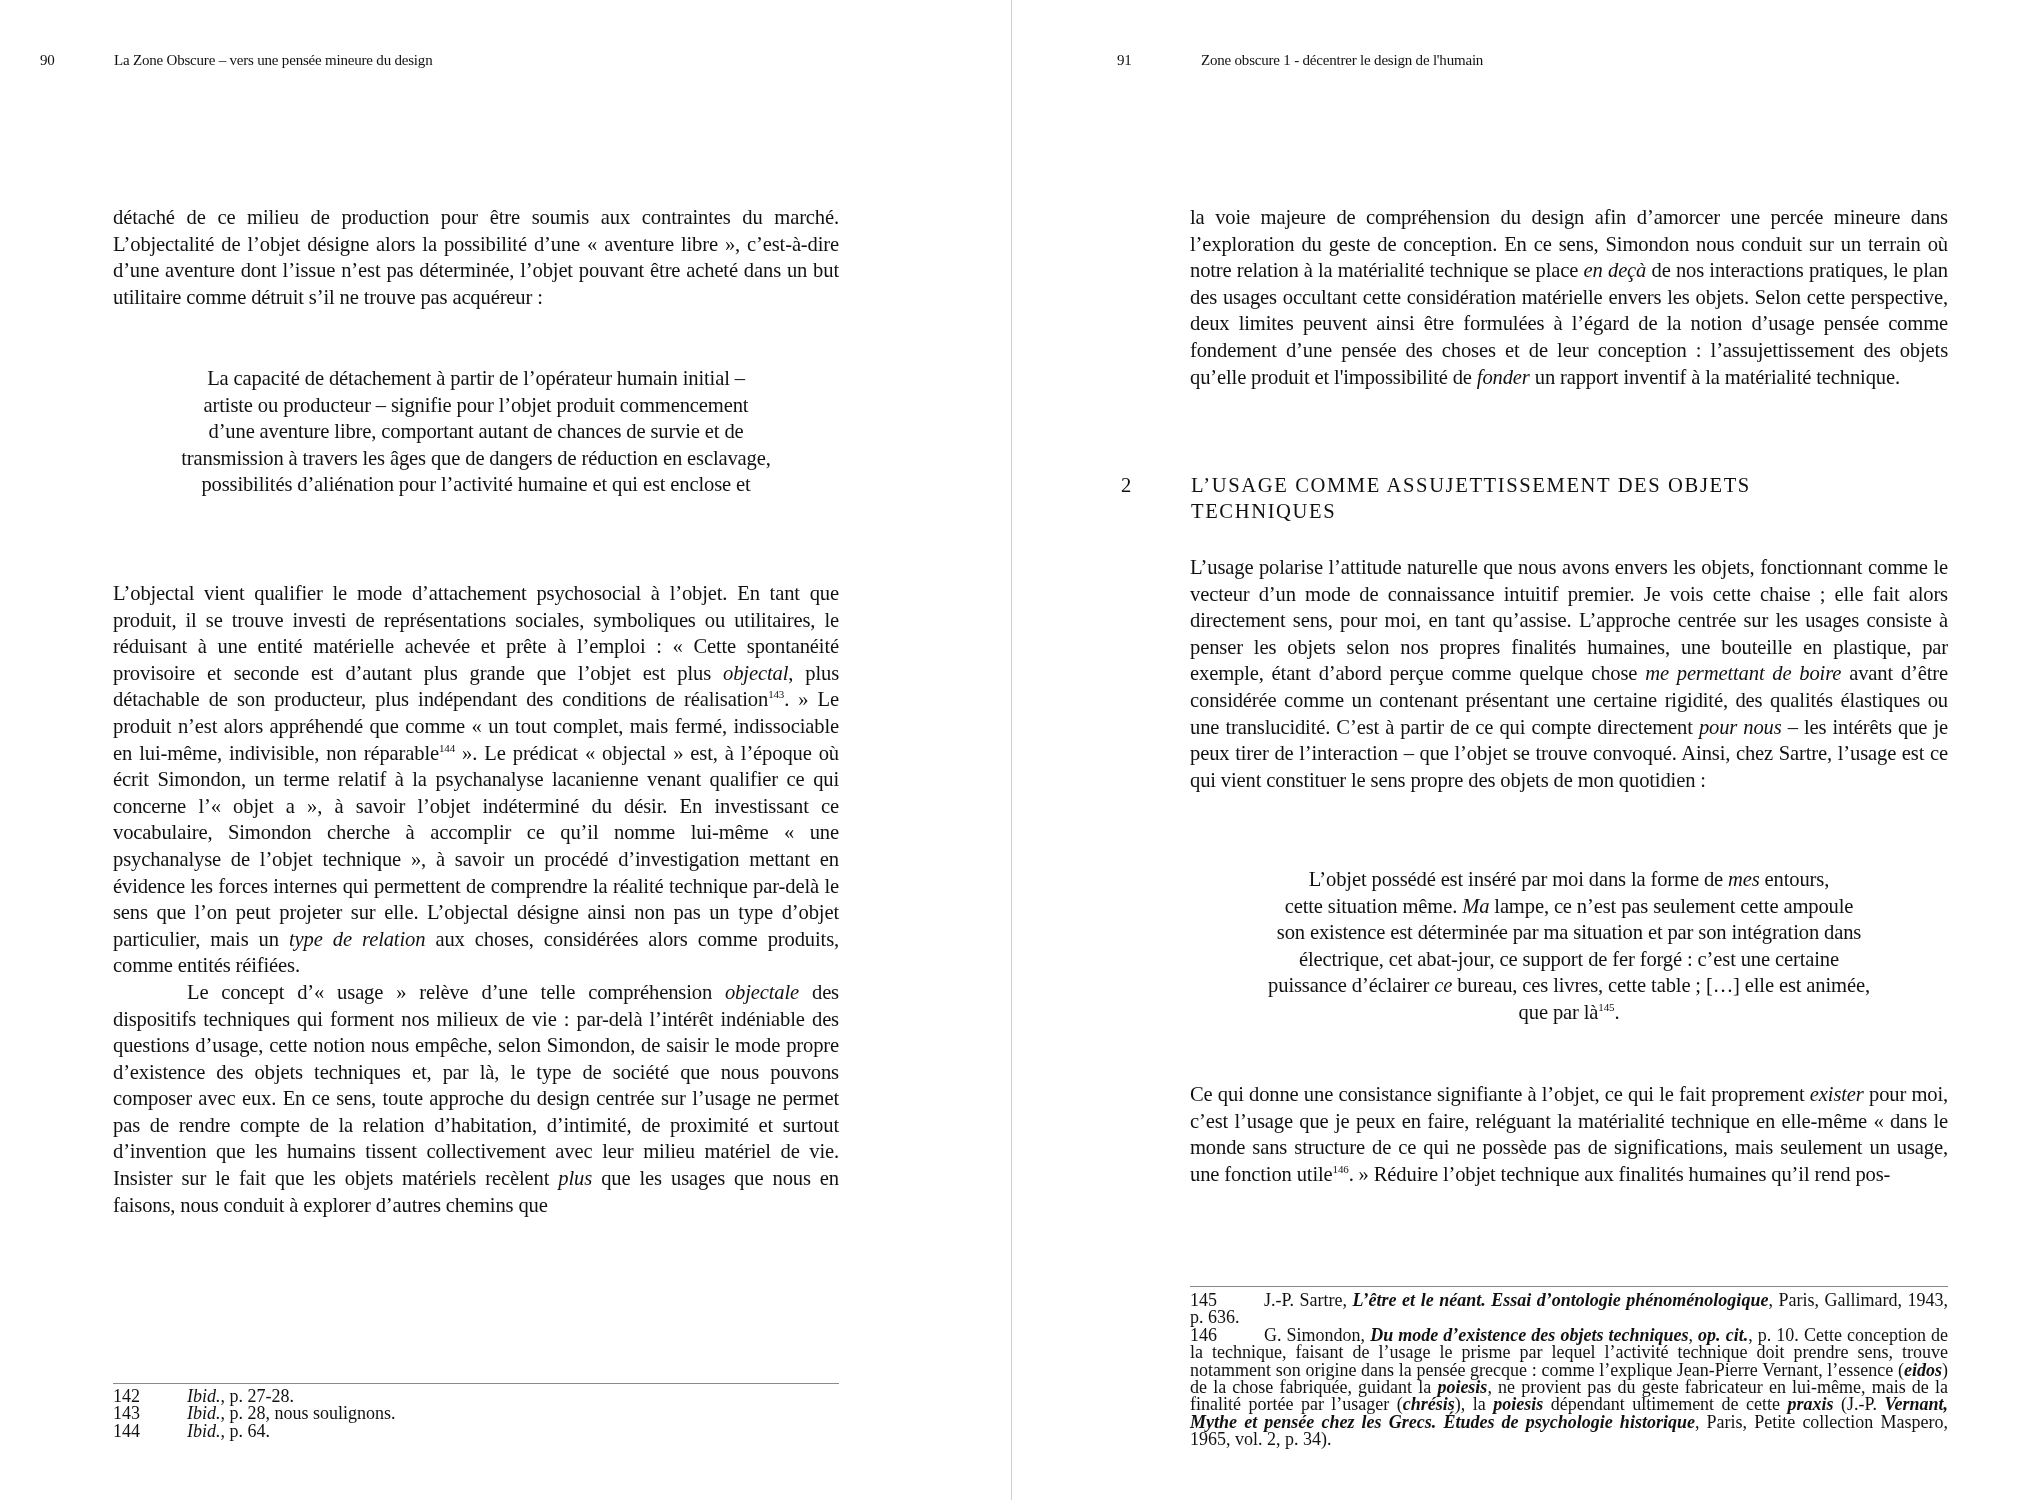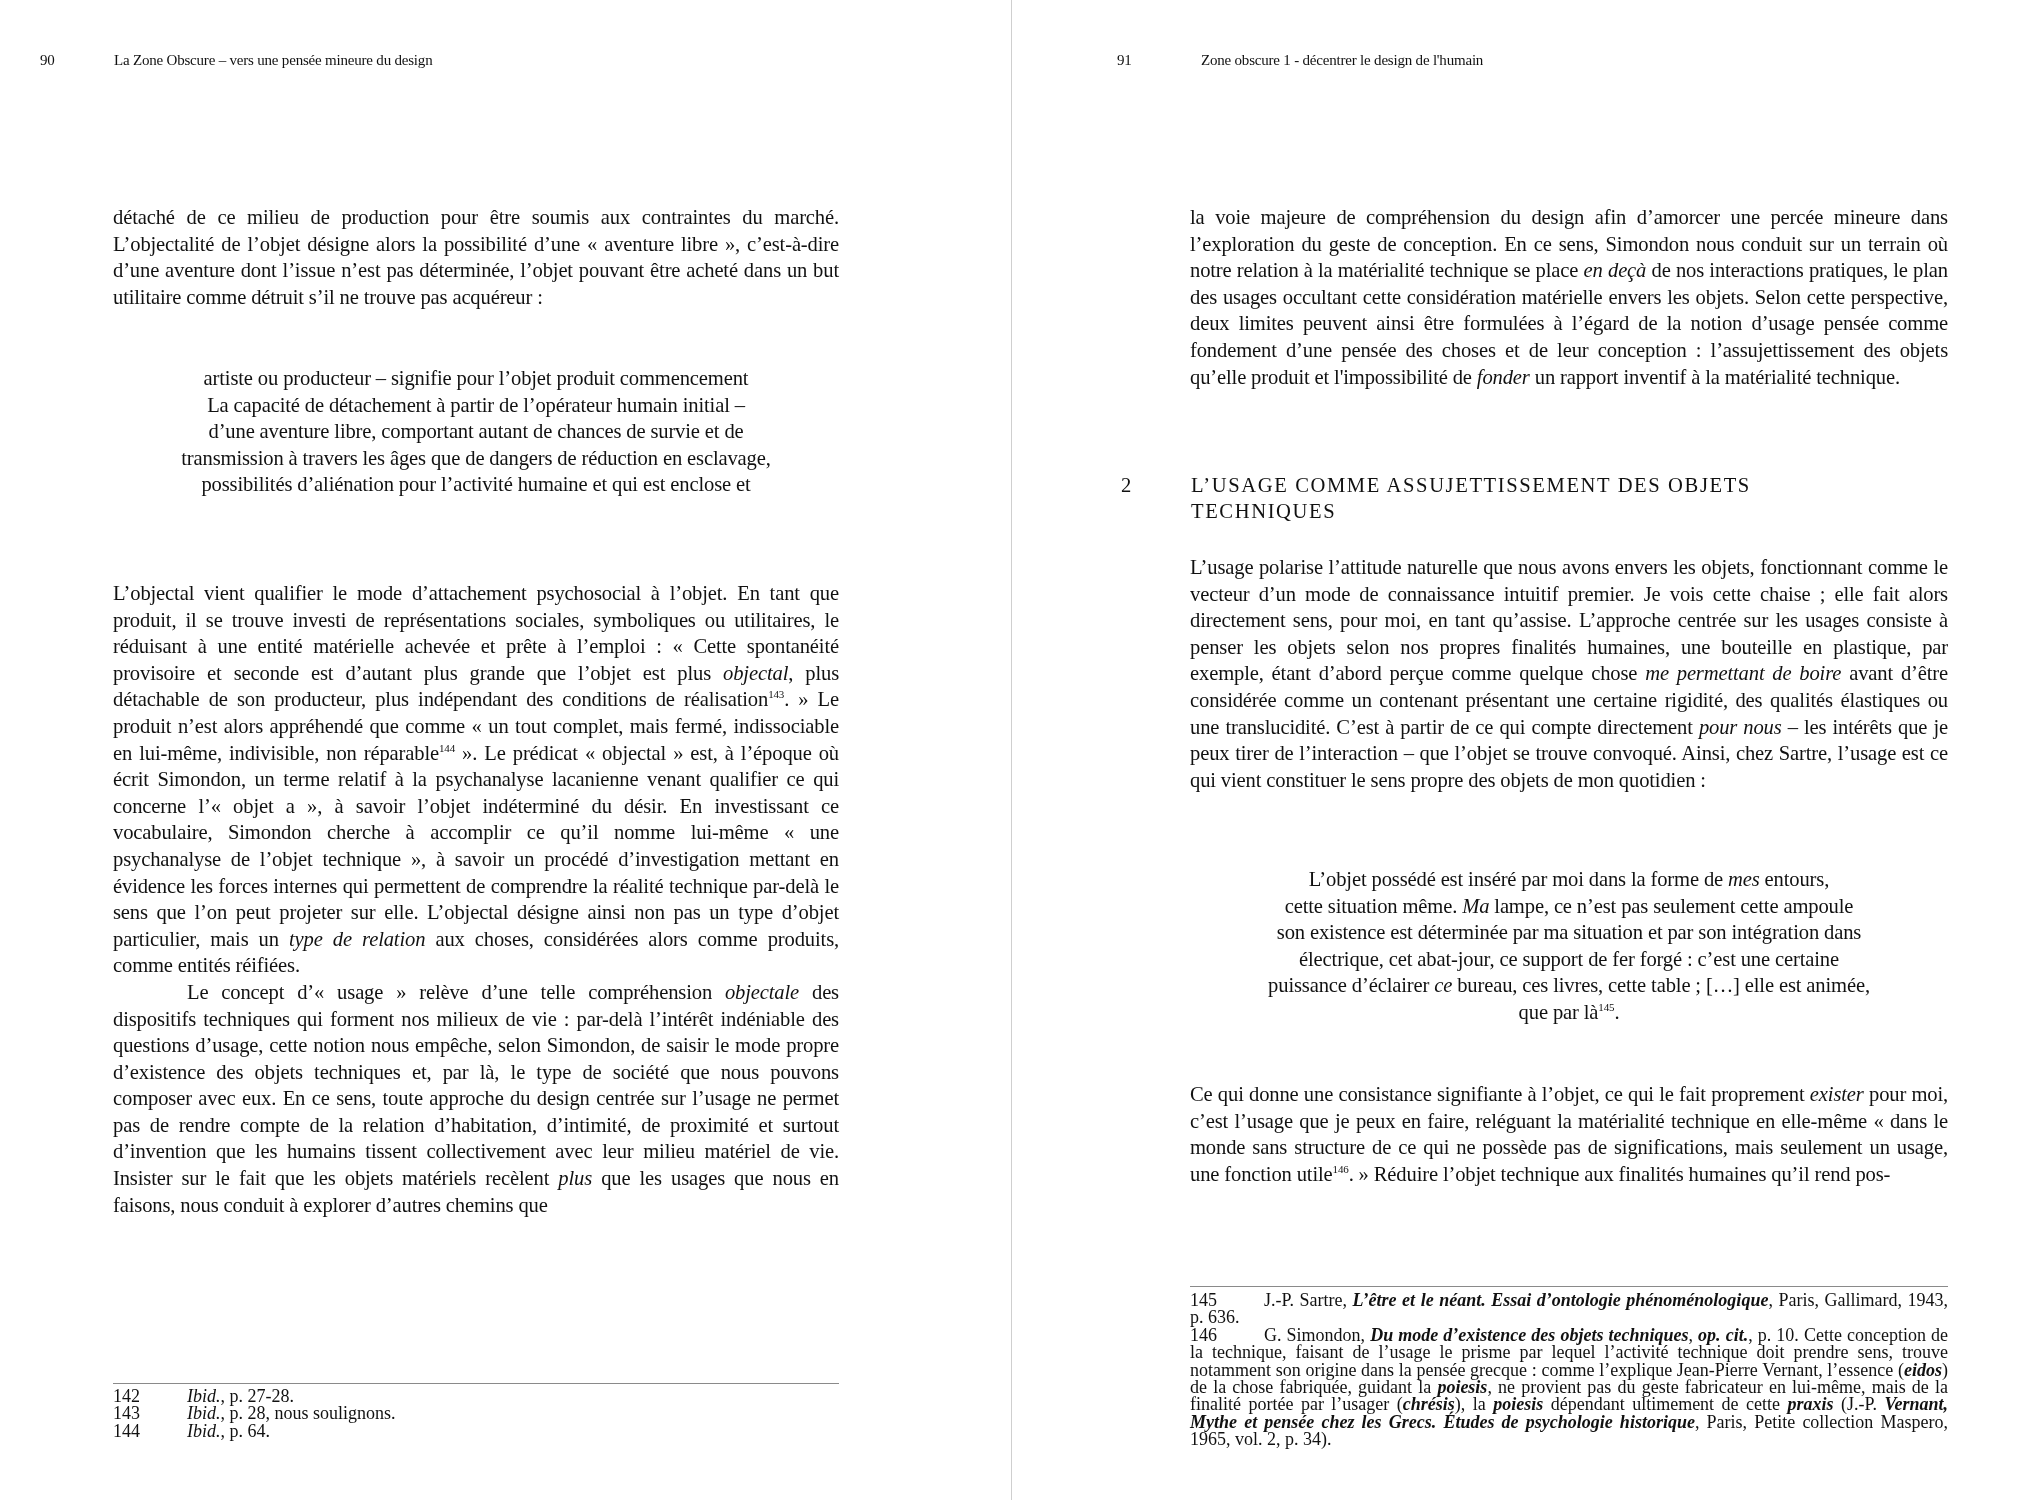--- a/index.html
+++ b/index.html
@@ -47,22 +47,22 @@
   <div class="running-head">
     <span class="num">90</span>
     <span class="title">La Zone Obscure – vers une pensée mineure du design</span>
   </div>
 
   <div class="body-block" style="left:113px; top:204px; width:726px;">
     <p>détaché de ce milieu de production pour être soumis aux contraintes du marché. L’objectalité de l’objet désigne alors la possibilité d’une « aventure libre », c’est-à-dire d’une aventure dont l’issue n’est pas déterminée, l’objet pouvant être acheté dans un but utilitaire comme détruit s’il ne trouve pas acquéreur :</p>
   </div>
 
   <div class="quote" style="left:113px; top:365px; width:726px;">
+    <p>La capacité de détachement à partir de l’opérateur humain initial –</p>
     <p>artiste ou producteur – signifie pour l’objet produit commencement</p>
-    <p>La capacité de détachement à partir de l’opérateur humain initial –</p>
     <p>d’une aventure libre, comportant autant de chances de survie et de</p>
     <p>transmission à travers les âges que de dangers de réduction en esclavage,</p>
     <p>possibilités d’aliénation pour l’activité humaine et qui est enclose et</p>
   </div>
 
   <div class="body-block" style="left:113px; top:580px; width:726px;">
     <p>
       <span>L’objectal vient qualifier le mode d’attachement psychosocial à l’objet. En tant que produit, il se trouve investi de représentations sociales, symboliques ou utilitaires, le réduisant à une entité matérielle achevée et prête à l’emploi : « Cette spontanéité provisoire et seconde est d’autant plus grande que l’objet est plus </span><em>objectal</em><span>, plus détachable de son producteur, plus indépendant des conditions de réalisation</span><sup>143</sup><span>. » Le produit n’est alors appréhendé que comme « un tout complet, mais fermé, indissociable en lui-même, indivisible, non réparable</span><sup>144</sup><span> ». Le prédicat « objectal » est, à l’époque où écrit Simondon, un terme relatif à la psychanalyse lacanienne venant qualifier ce qui concerne l’« objet a », à savoir l’objet indéterminé du désir. En investissant ce vocabulaire, Simondon cherche à accomplir ce qu’il nomme lui-même « une psychanalyse de l’objet technique », à savoir un procédé d’investigation mettant en évidence les forces internes qui permettent de comprendre la réalité technique par-delà le sens que l’on peut projeter sur elle. L’objectal désigne ainsi non pas un type d’objet particulier, mais un </span><em>type de relation</em><span> aux choses, considérées alors comme produits, comme entités réifiées.</span>
     </p>
     <p class="indent">

